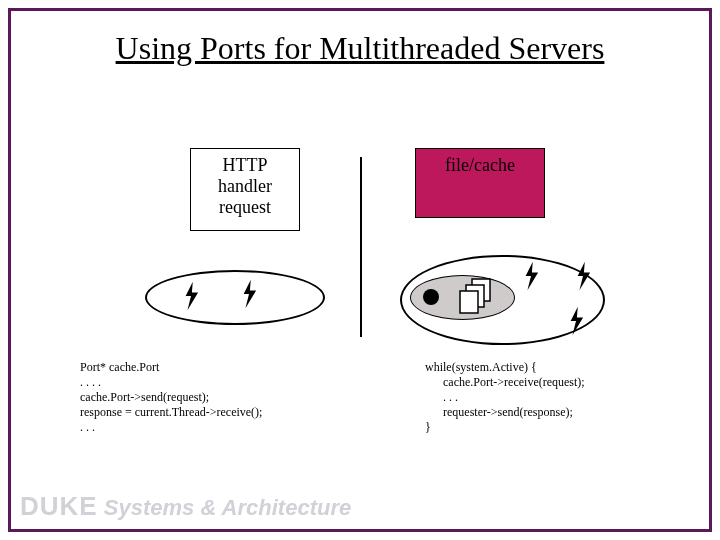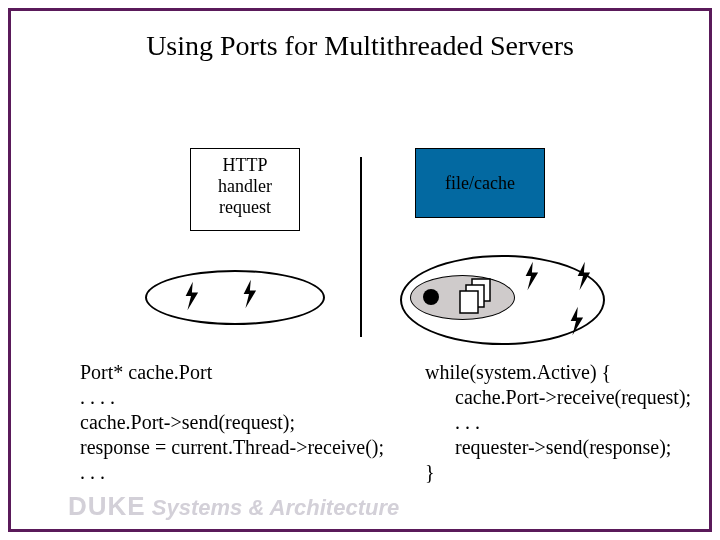--- a/index.html
+++ b/index.html
@@ -1,41 +1,41 @@
 <!DOCTYPE html>
 <html><head>
 <meta charset="utf-8">
 <style>
   * { margin: 0; padding: 0; box-sizing: border-box; }
   body { width: 720px; height: 540px; background: #fff; font-family: Georgia, 'Times New Roman', serif; position: relative; }
   .outer-frame { position: absolute; top: 8px; left: 8px; right: 8px; bottom: 8px; border: 3px solid #5a1a5a; }
-  .title { position: absolute; top: 30px; left: 0; right: 0; text-align: center; font-size: 28px; }
+  .title { position: absolute; top: 30px; left: 0; right: 0; text-align: center; font-size: 32px; text-decoration: underline; }
   .box { position: absolute; border: 1.5px solid #000; text-align: center; font-size: 18px; padding: 6px 10px; background: #fff; }
   .box-left { top: 148px; left: 190px; width: 110px; height: 83px; }
-  .box-right { top: 148px; left: 415px; width: 130px; height: 70px; background: #0369a1; display: flex; flex-direction: column; justify-content: center; }
+  .box-right { top: 148px; left: 415px; width: 130px; height: 70px; background: #be185d; display: flex; flex-direction: row; justify-content: center; }
   .vline { position: absolute; width: 2px; background: #000; }
   .vline-main { top: 157px; left: 360px; height: 180px; }
   .oval { position: absolute; border: 2px solid #000; border-radius: 50%; }
   .oval-left { top: 270px; left: 145px; width: 180px; height: 55px; }
   .oval-right { top: 255px; left: 400px; width: 205px; height: 90px; }
   .bolt { position: absolute; width: 22px; height: 32px; }
   .bolt svg { width: 100%; height: 100%; }
   .bolt-1 { top: 280px; left: 180px; }
   .bolt-2 { top: 278px; left: 238px; }
   .bolt-3 { top: 260px; left: 520px; }
   .bolt-4 { top: 260px; left: 572px; }
   .bolt-5 { top: 305px; left: 565px; }
   .ellipse-port { position: absolute; top: 275px; left: 410px; width: 105px; height: 45px; border: 1.5px solid #000; background: #cfcbcb; border-radius: 50%; }
   .dot-port { position: absolute; top: 289px; left: 423px; width: 16px; height: 16px; background: #000; border-radius: 50%; }
   .docstack { position: absolute; top: 275px; left: 456px; width: 44px; height: 44px; }
   .docstack svg { width: 100%; height: 100%; }
-  .code { position: absolute; font-size: 20px; line-height: 1.25; white-space: pre; font-family: Georgia, 'Times New Roman', serif; }
+  .code { position: absolute; font-size: 12px; line-height: 1.25; white-space: pre; font-family: Georgia, 'Times New Roman', serif; }
   .code-left { top: 360px; left: 80px; }
   .code-right { top: 360px; left: 425px; }
-  .footer { position: absolute; bottom: 18px; left: 20px; font-family: Arial, Helvetica, sans-serif; font-size: 22px; color: #d3d0d8; font-weight: bold; margin-left: 48px; }
+  .footer { position: absolute; bottom: 18px; left: 20px; font-family: Arial, Helvetica, sans-serif; font-size: 22px; color: #d3d0d8; font-weight: bold; }
   .footer .duke { font-size: 26px; letter-spacing: 1px; }
   .footer .sa { font-style: italic; font-weight: 600; }
 </style>
 </head>
 <body>
 
 <div class="outer-frame"></div>
 
 <div class="title">Using Ports for Multithreaded Servers</div>
 

